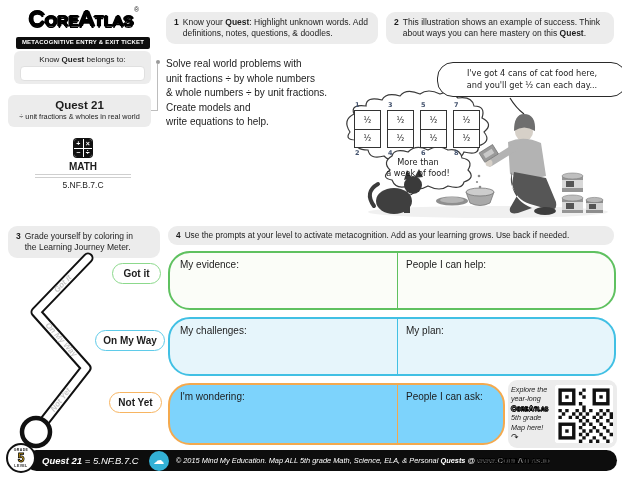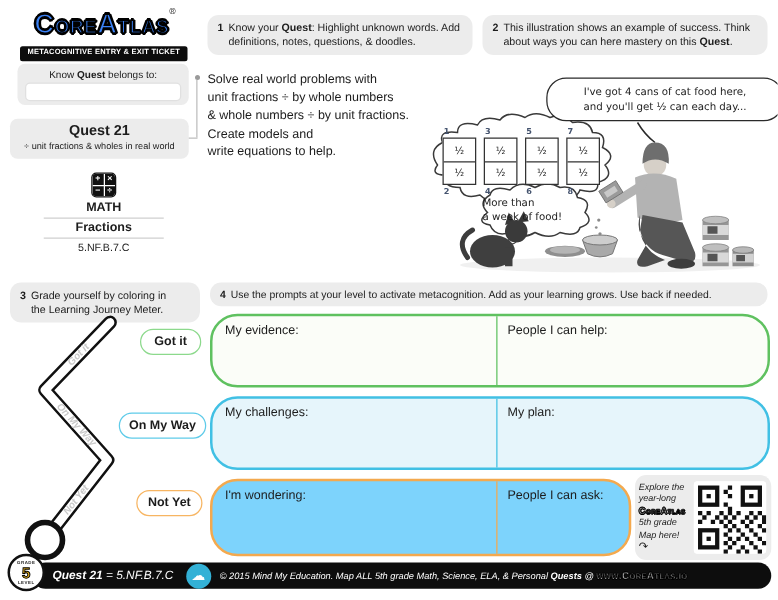--- a/index.html
+++ b/index.html
@@ -4,21 +4,21 @@
 <style>
   html,body{margin:0;padding:0;}
   body{
     width:622px;height:480px;position:relative;overflow:hidden;
     background:#ffffff;color:#1c1c1c;
     font-family:"Liberation Sans",sans-serif;
   }
   .abs{position:absolute;}
   
   .logo-text{
-    font-variant:small-caps;font-weight:700;color:#3b82f6;letter-spacing:.5px;
+    font-variant:small-caps;font-weight:400;color:#000000;letter-spacing:.5px;
     -webkit-text-stroke:1.4px #000;
     text-shadow:0 1.6px 0 #000,0 -1.2px 0 #000,1.4px 0 0 #000,-1.4px 0 0 #000;
   }
   .logo-mini{
     font-variant:small-caps;font-weight:800;color:#fff;letter-spacing:.3px;
     -webkit-text-stroke:.6px #000;
     text-shadow:0 .7px 0 #000,0 -.7px 0 #000,.7px 0 0 #000,-.7px 0 0 #000;
   }
   
   .banner{
@@ -53,21 +53,21 @@
   .speech-bubble{
     left:437px;top:62px;width:176px;background:#fff;border:1.3px solid #2a2a2a;border-radius:16px;
     font-family:"DejaVu Sans",sans-serif;font-size:8.2px;line-height:1.5;text-align:center;
     padding:4px 6px;white-space:pre-line;z-index:3;
   }
   .frac-box{position:absolute;width:27px;height:38px;border:1px solid #333;background:#fff;box-sizing:border-box;z-index:3;}
   .frac-cell{height:50%;display:flex;align-items:center;justify-content:center;font-family:"DejaVu Sans",sans-serif;font-size:8px;box-sizing:border-box;}
   .frac-cell.bottom{border-top:1px solid #333;}
   .frac-num{position:absolute;font-size:6.5px;font-weight:bold;color:#44536e;z-index:3;font-family:"DejaVu Sans",sans-serif;}
   .mini-cloud-text{
-    left:386px;top:157px;width:84px;text-align:left;font-family:"DejaVu Sans",sans-serif;
+    left:376px;top:157px;width:84px;text-align:center;font-family:"DejaVu Sans",sans-serif;
     font-size:8.2px;line-height:1.35;white-space:pre-line;z-index:3;
   }
   
   .level-pill{position:absolute;background:#fff;border:1.7px solid;border-radius:12px;text-align:center;font-weight:bold;font-size:10px;padding:4px 0;box-sizing:border-box;}
   .pill-got{left:112px;top:263px;width:49px;border-color:#8cd98c;}
   .pill-way{left:95px;top:330px;width:70px;border-color:#5fcbe9;}
   .pill-not{left:109px;top:392px;width:53px;border-color:#f7b562;}
   
   .prompt-box{position:absolute;left:168px;width:448px;height:59px;border-radius:22px;border:2px solid;box-sizing:border-box;}
   .pb-green{top:251px;border-color:#5fc160;background:#fbfdf8;}
@@ -124,21 +124,20 @@
   <div class="math-icon">
     <div class="math-grid">
       <span>+</span>
       <span>×</span>
       <span>−</span>
       <span>÷</span>
     </div>
   </div>
   <div class="subject-name">MATH</div>
   <div class="subject-rule"></div>
-  <div class="topic-name">Fractions</div>
   <div class="subject-rule"></div>
   <div class="standard-code">5.NF.B.7.C</div>
 </div>
 
 <div class="abs step-pill" style="left:166px;top:12px;width:212px;">
   <span class="step-num">1</span>
   <span><span>Know your </span><b>Quest</b><span>: Highlight unknown words. Add definitions, notes, questions, &amp; doodles.</span></span>
 </div>
 
 <div class="abs conn-dot"></div>

